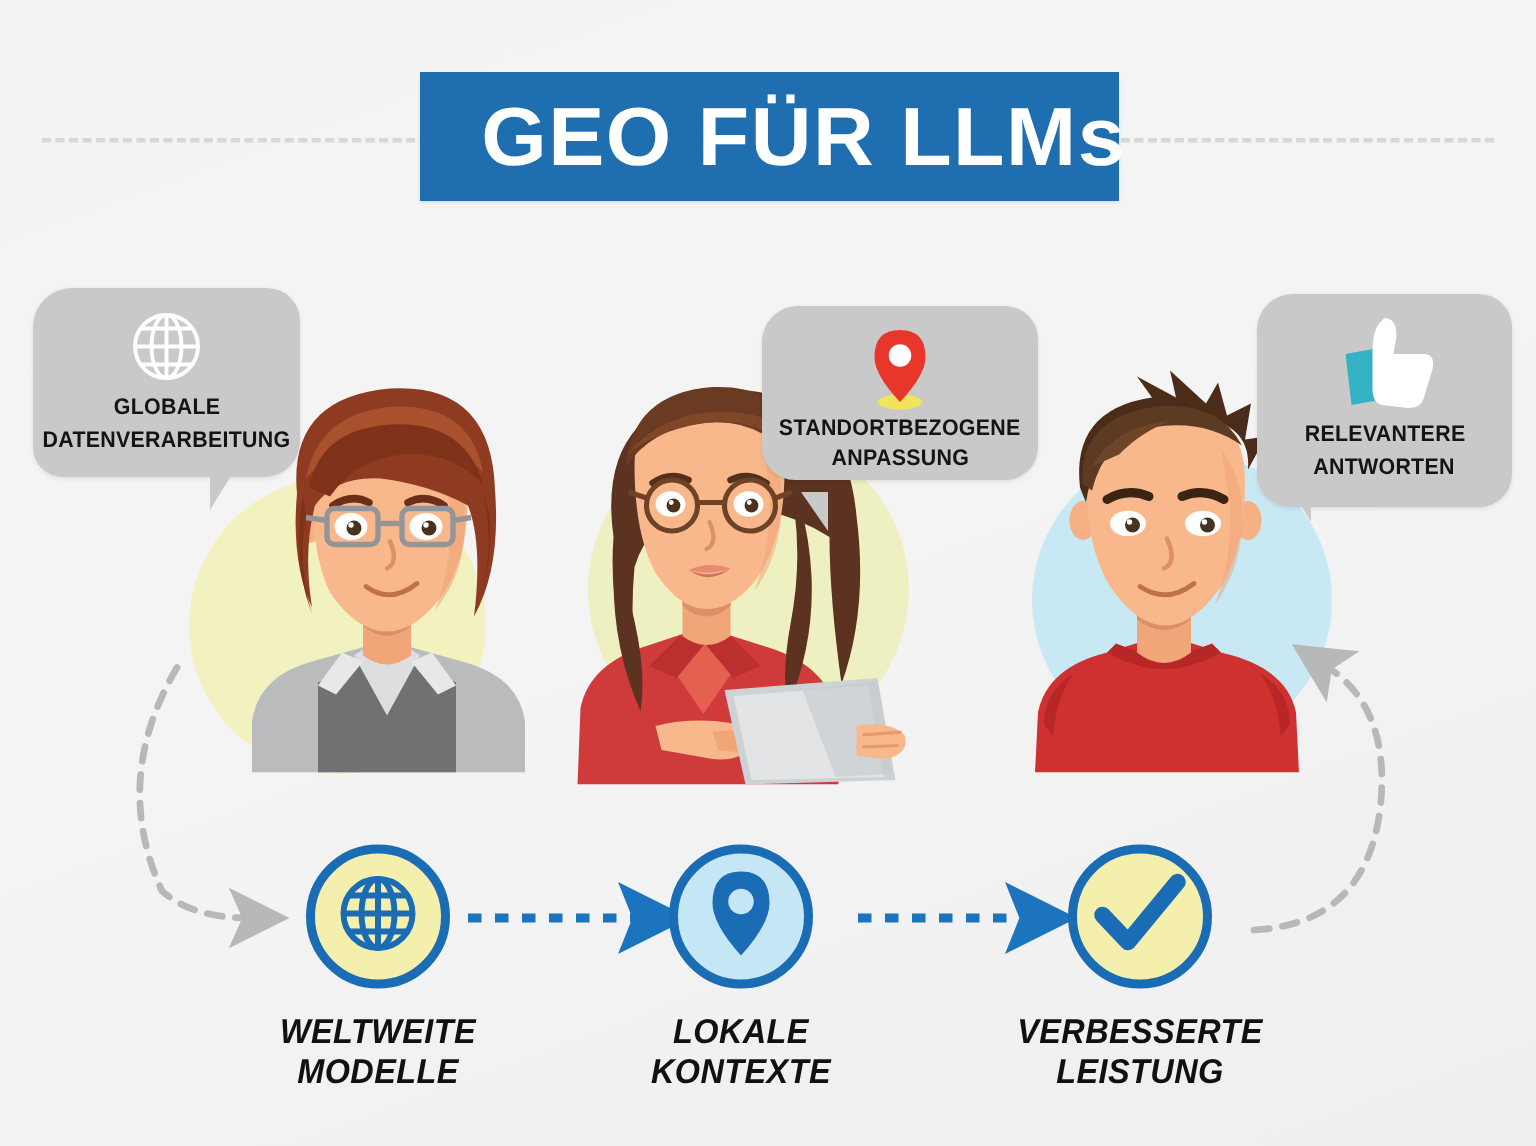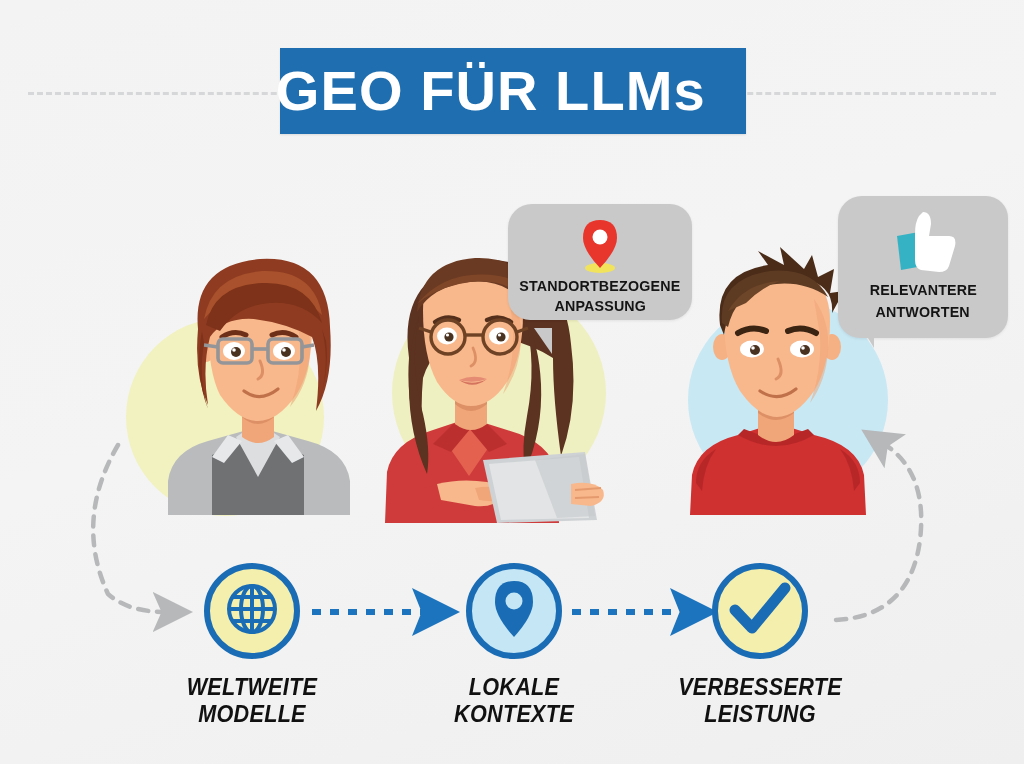--- a/index.html
+++ b/index.html
@@ -34,21 +34,21 @@
   
   .title-banner {
     position: absolute;
     left: 280px;
     top: 48px;
     width: 466px;
     height: 86px;
     background: #1f6eb0;
     display: flex;
     align-items: center;
-    justify-content: flex-start;
+    justify-content: flex-end;
     box-shadow: 0 1px 2px rgba(0,0,0,.10);
   }
   .title-banner .title-text {
     color: #ffffff;
     font-size: 55px;
     font-weight: bold;
     letter-spacing: 1px;
     line-height: 1;
     white-space: nowrap;
     transform: scaleX(1.02);
@@ -145,21 +145,21 @@
     margin-top: 16px;
     font-size: 23px;
     font-weight: bold;
     color: #111111;
     line-height: 1.1;
     letter-spacing: .3px;
     transform: scaleX(.94);
   }
 
   #step-1 { left: 152px; top: 563px; }
-  #step-2 { left: 414px; top: 563px; }
+  #step-2 { left: 394px; top: 563px; }
   #step-3 { left: 660px; top: 563px; }
 
   
   .connector-svg {
     position: absolute;
     left: 0; top: 0;
     width: 1024px; height: 764px;
     pointer-events: none;
   }
 </style>
@@ -317,20 +317,37 @@
       <circle cx="133" cy="107" r="5" fill="#4a3221"></circle>
       <circle cx="81" cy="105" r="1.8" fill="#ffffff"></circle>
       <circle cx="131" cy="105" r="1.8" fill="#ffffff"></circle>
 
       <path d="M106 116 Q113 132 104 136" stroke="#dd9065" stroke-width="3" fill="none" stroke-linecap="round"></path>
 
       <path d="M88 148 Q106 160 124 146" stroke="#c0714a" stroke-width="3.2" fill="none" stroke-linecap="round"></path>
     </svg>
   </div>
 
+  <div class="bubble" id="bubble-1">
+    <div class="tail"></div>
+    <div class="bubble-icon">
+      <svg width="54" height="54" viewBox="0 0 54 54">
+        <g fill="none" stroke="#ffffff" stroke-width="2.6">
+          <circle cx="27" cy="27" r="21"></circle>
+          <ellipse cx="27" cy="27" rx="10" ry="21"></ellipse>
+          <path d="M6 27 H48"></path>
+          <path d="M9.5 15 H44.5"></path>
+          <path d="M9.5 39 H44.5"></path>
+          <path d="M27 6 V48"></path>
+        </g>
+      </svg>
+    </div>
+    <div class="bubble-text">GLOBALE</div>
+    <div class="bubble-text">DATENVERARBEITUNG</div>
+  </div>
 
   <div class="bubble" id="bubble-2">
     <div class="tail"></div>
     <div class="bubble-icon">
       <svg width="54" height="58" viewBox="0 0 54 58">
         <ellipse cx="27" cy="52" rx="15" ry="5" fill="#f2e35c"></ellipse>
         <path d="M27 4 Q44 4 44 22 Q44 34 27 52 Q10 34 10 22 Q10 4 27 4 Z" fill="#e8362c"></path>
         <circle cx="27" cy="21" r="7.5" fill="#ffffff"></circle>
       </svg>
     </div>

